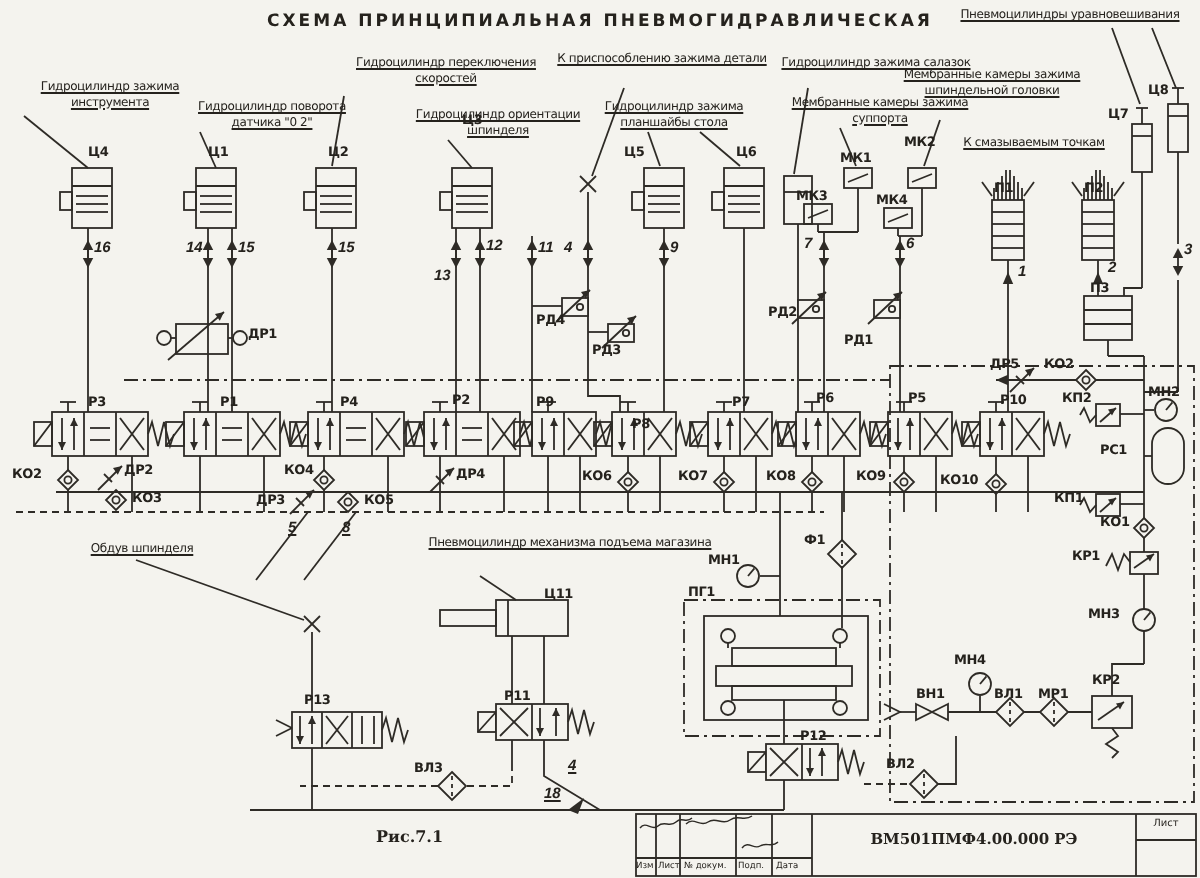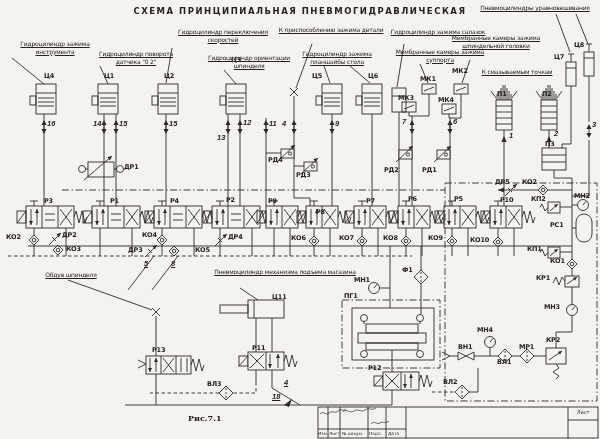--- a/index.html
+++ b/index.html
@@ -514,56 +514,56 @@
 <div class="lab c" style="left:110px;top:197px">Р1</div>
 <div class="lab c" style="left:170px;top:197px">Р4</div>
 <div class="lab c" style="left:226px;top:196px">Р2</div>
 <div class="lab c" style="left:268px;top:197px">Р9</div>
 <div class="lab c" style="left:316px;top:208px">Р8</div>
 <div class="lab c" style="left:366px;top:197px">Р7</div>
 <div class="lab c" style="left:408px;top:195px">Р6</div>
 <div class="lab c" style="left:454px;top:195px">Р5</div>
 <div class="lab c" style="left:500px;top:196px">Р10</div>
 <div class="lab c" style="left:252px;top:344px">Р11</div>
-<div class="lab c" style="left:368px;top:364px">Р12</div>
+<div class="lab c" style="left:400px;top:364px">Р12</div>
 <div class="lab c" style="left:152px;top:346px">Р13</div>
 <div class="lab c" style="left:6px;top:233px">КО2</div>
 <div class="lab c" style="left:62px;top:231px">ДР2</div>
 <div class="lab c" style="left:66px;top:245px">КО3</div>
 <div class="lab c" style="left:142px;top:231px">КО4</div>
 <div class="lab c" style="left:128px;top:246px">ДР3</div>
-<div class="lab c" style="left:195px;top:246px">КО5</div>
+<div class="lab c" style="left:182px;top:246px">КО5</div>
 <div class="lab c" style="left:228px;top:233px">ДР4</div>
 <div class="lab c" style="left:291px;top:234px">КО6</div>
 <div class="lab c" style="left:339px;top:234px">КО7</div>
 <div class="lab c" style="left:383px;top:234px">КО8</div>
 <div class="lab c" style="left:428px;top:234px">КО9</div>
 <div class="lab c" style="left:470px;top:236px">КО10</div>
 <div class="lab c" style="left:495px;top:178px">ДР5</div>
 <div class="lab c" style="left:522px;top:178px">КО2</div>
 <div class="lab c" style="left:531px;top:195px">КП2</div>
 <div class="lab c" style="left:574px;top:192px">МН2</div>
 <div class="lab c" style="left:550px;top:221px">РС1</div>
 <div class="lab c" style="left:527px;top:245px">КП1</div>
 <div class="lab c" style="left:550px;top:257px">КО1</div>
 <div class="lab c" style="left:536px;top:274px">КР1</div>
 <div class="lab c" style="left:544px;top:303px">МН3</div>
 <div class="lab c" style="left:546px;top:336px">КР2</div>
 <div class="lab c" style="left:519px;top:343px">МР1</div>
-<div class="lab c" style="left:497px;top:358px">ВЛ1</div>
+<div class="lab c" style="left:497px;top:343px">ВЛ1</div>
 <div class="lab c" style="left:458px;top:343px">ВН1</div>
 <div class="lab c" style="left:477px;top:326px">МН4</div>
 <div class="lab c" style="left:443px;top:378px">ВЛ2</div>
 <div class="lab c" style="left:207px;top:380px">ВЛ3</div>
 <div class="lab c" style="left:402px;top:266px">Ф1</div>
 <div class="lab c" style="left:354px;top:276px">МН1</div>
 <div class="lab c" style="left:124px;top:163px">ДР1</div>
 <div class="lab c" style="left:268px;top:156px">РД4</div>
 <div class="lab c" style="left:296px;top:171px">РД3</div>
-<div class="lab c" style="left:384px;top:166px">РД2</div>
+<div class="lab c" style="left:384px;top:152px">РД2</div>
 <div class="lab c" style="left:422px;top:166px">РД1</div>
 
 <div class="lab n" style="left:47px;top:119px">16</div>
 <div class="lab n" style="left:93px;top:119px">14</div>
 <div class="lab n" style="left:119px;top:119px">15</div>
 <div class="lab n" style="left:169px;top:119px">15</div>
 <div class="lab n" style="left:217px;top:133px">13</div>
 <div class="lab n" style="left:243px;top:118px">12</div>
 <div class="lab n" style="left:269px;top:119px">11</div>
 <div class="lab n" style="left:282px;top:119px">4</div>
@@ -572,20 +572,21 @@
 <div class="lab n" style="left:453px;top:117px">6</div>
 <div class="lab n" style="left:509px;top:131px">1</div>
 <div class="lab n" style="left:554px;top:129px">2</div>
 <div class="lab n" style="left:592px;top:120px">3</div>
 <div class="lab n nu" style="left:144px;top:259px">5</div>
 <div class="lab n nu" style="left:171px;top:259px">8</div>
 <div class="lab n nu" style="left:284px;top:378px">4</div>
 <div class="lab n nu" style="left:272px;top:392px">18</div>
 
 <div class="lab cap" style="left:188px;top:413px">Рис.7.1</div>
+<div class="lab tb1" style="left:406px;top:415px;width:162px">ВМ501ПМФ4.00.000 РЭ</div>
 <div class="lab tb3" style="left:568px;top:409px;width:30px">Лист</div>
 <div class="lab tb4" style="left:568px;top:440px;width:30px">56</div>
 <div class="lab tb2" style="left:318px;top:431px">Изм</div>
 <div class="lab tb2" style="left:329px;top:431px">Лист</div>
 <div class="lab tb2" style="left:342px;top:431px">№ докум.</div>
 <div class="lab tb2" style="left:369px;top:431px">Подп.</div>
 <div class="lab tb2" style="left:388px;top:431px">Дата</div>
 
 </div>
 

